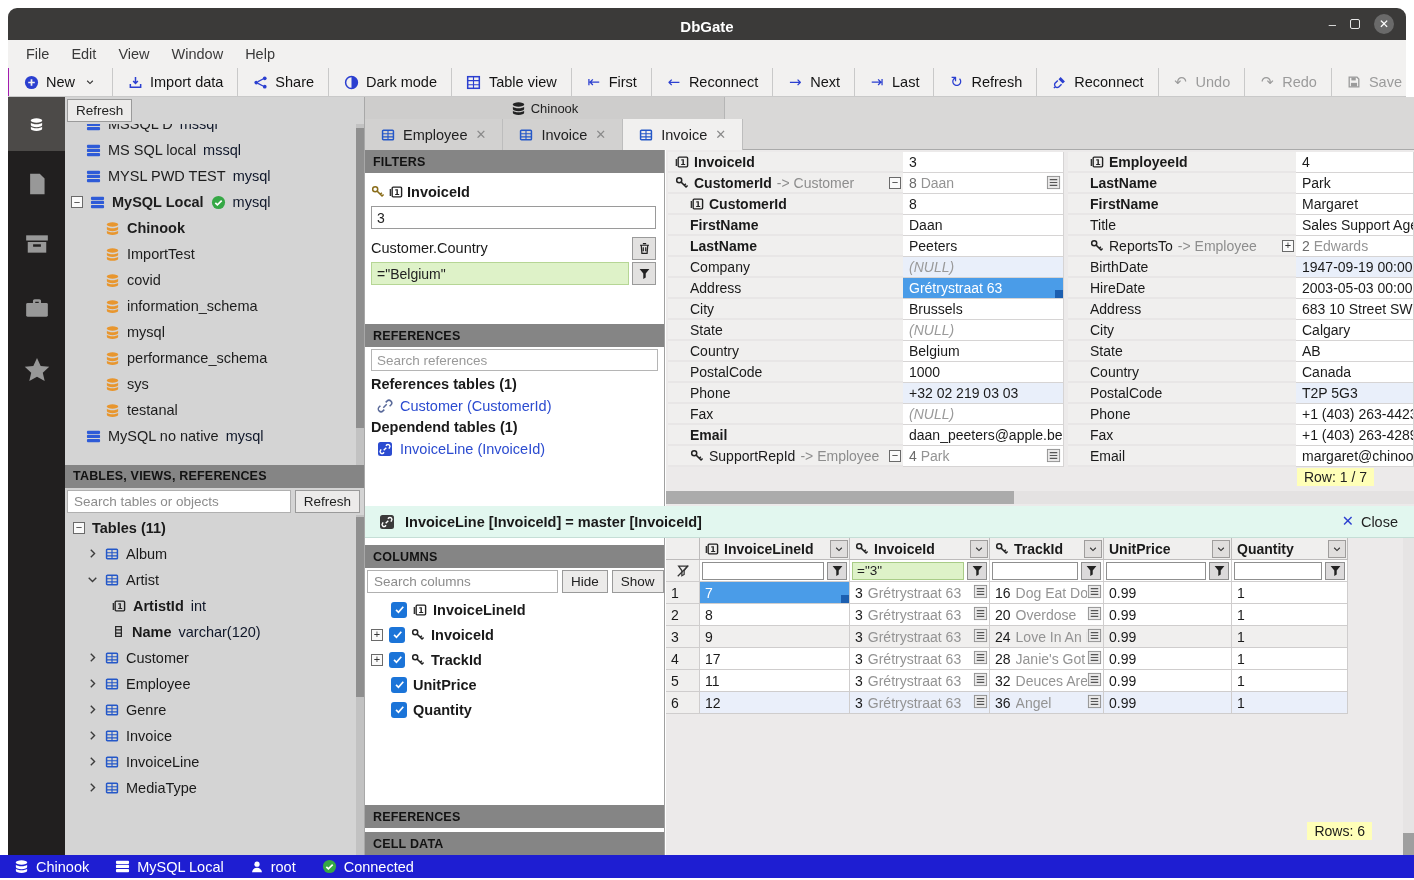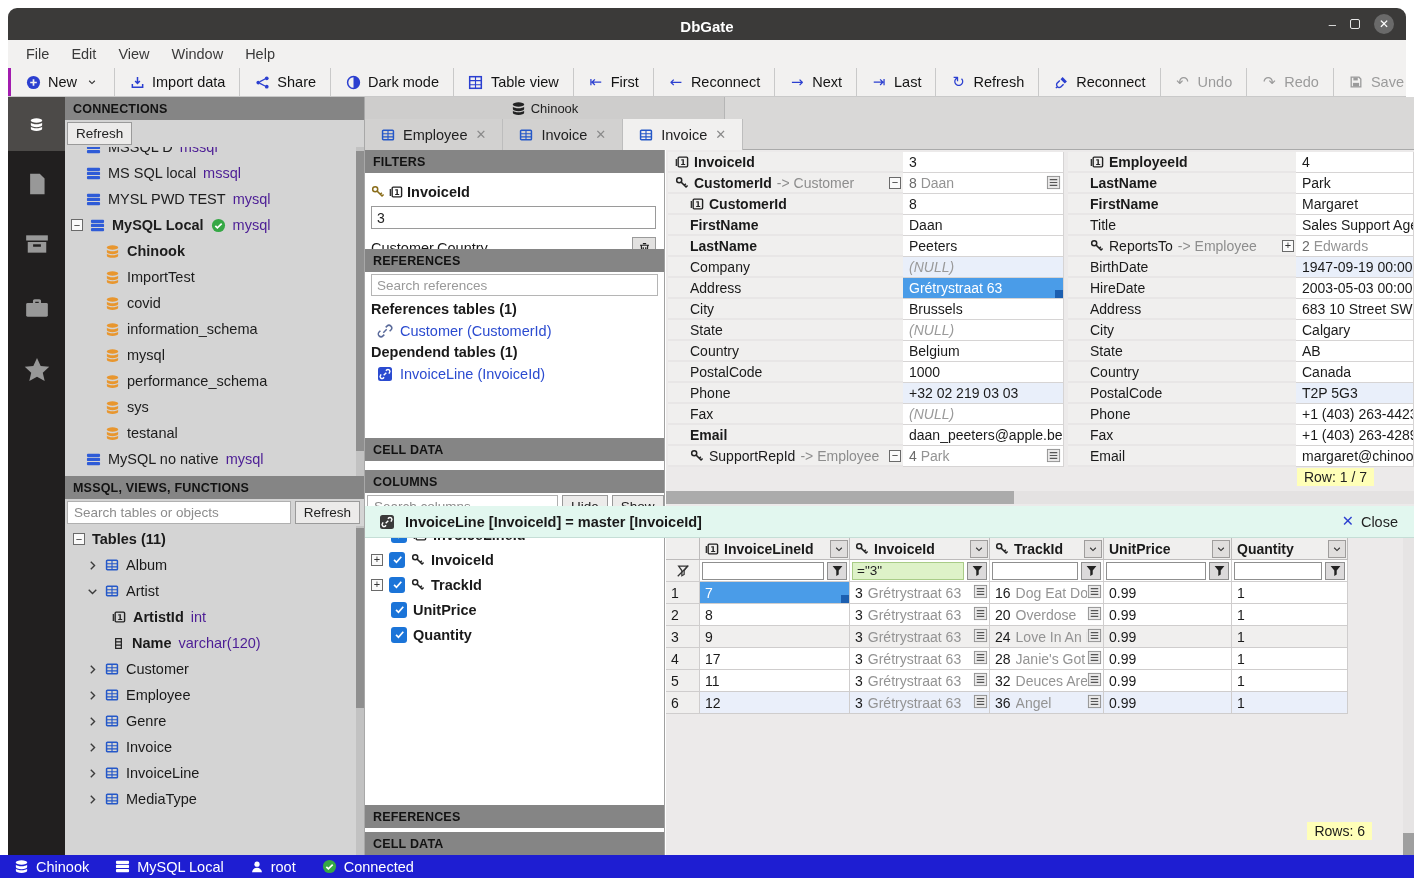--- a/index.html
+++ b/index.html
@@ -12,21 +12,21 @@
 #titlebar{position:absolute;left:8px;right:8px;top:8px;height:36px;background:#3b3a39;border-radius:9px 9px 0 0;display:flex;align-items:center;justify-content:center}
 #win-title{color:#fff;font-weight:bold;font-size:15px}
 #win-controls{position:absolute;right:12px;top:0;height:32px;display:flex;align-items:center;gap:14px}
 .wc{color:#e8e8e8;font-size:13px;display:flex;align-items:center;justify-content:center}
 .wc.close{width:20px;height:20px;border-radius:50%;background:#6a6a6a;color:#fff;font-size:12px}
 .wc.max{width:10px;height:10px;border:1.5px solid #e8e8e8;border-radius:2px}
 #menubar{position:absolute;left:8px;right:8px;top:40px;height:28px;background:#f2f1f0;display:flex;align-items:center;padding-left:8px;gap:2px}
 .mitem{padding:3px 10px;color:#3a3a3a;font-size:14.5px;background:none;border:none;font-family:inherit}
 #toolbar{position:absolute;left:8px;right:8px;top:68px;height:29px;background:#f2f1f0;display:flex;overflow:hidden;border-bottom:1px solid #c9c9c9}
 .tbtn{display:flex;align-items:center;gap:7px;padding:0 14px;background:none;border:none;border-right:1px solid #c9c9c9;font-family:inherit;font-size:14.5px;color:#141414;white-space:nowrap}
-.tbtn:first-child{border-left:3px solid #a21caf}
+.tbtn:first-child{border-left:1px solid #a21caf}
 .tbtn .ic{color:#2b3fd0;font-size:15px;width:16px}
 .tbtn.dis{color:#9b9b9b}
 .tbtn.dis .ic{color:#9b9b9b}
 
 #rail{position:absolute;left:8px;top:97px;width:57px;height:758px;background:#211f1f;display:flex;flex-direction:column;align-items:center}
 .ritem{width:57px;height:54px;display:flex;align-items:center;justify-content:center;color:#989898;margin-bottom:6px}
 .ritem.act{background:#4c4a48;color:#fff}
 .ritem:nth-child(4){margin-top:4px}
 .ritem:nth-child(5){margin-top:2px}
 
@@ -34,21 +34,21 @@
 .phead{height:23px;background:#858585;color:#121212;font-weight:bold;font-size:12.5px;display:flex;align-items:center;padding:0 8px;letter-spacing:.2px;flex:none}
 .srow{display:flex;flex:none;padding:2px 4px 2px 2px;gap:4px;background:#d4d4d4;align-items:center}
 .srow input{flex:1;height:23px;border:1px solid #b0b0b0;background:#fff;padding:0 6px;font-family:inherit;font-size:13.5px;color:#333}
 .srow input::placeholder{color:#8c8c8c}
 .sbtn{height:23px;padding:0 8px;background:#eceleb;background:#ecebea;border:1px solid #9a9a9a;font-family:inherit;font-size:13.5px;color:#222}
 .tlist{flex:1;overflow:hidden;position:relative}
 .trow{height:26px;display:flex;align-items:center;gap:7px;padding-left:21px;font-size:14.5px;white-space:nowrap}
 .trow .box{margin-left:-15px}
 .trow.db{padding-left:40px}
 .tname{color:#1d1d1d}
-.ttype{color:#4c1d95}
+.ttype{color:#0f172a}
 .clip1{margin-top:-13px}
 .box{width:12px;height:12px;border:1px solid #6a6a6a;background:#fafafa;display:inline-flex;align-items:center;justify-content:center;font-size:11px;line-height:1;color:#333;flex:none}
 .chev{color:#3c3c3c}
 .tbl-row{height:26px;display:flex;align-items:center;gap:7px;padding-left:22px;font-size:14.5px;white-space:nowrap}
 .tbl-col{padding-left:47px}
 .scrollv{position:absolute;right:0;top:0;width:8px;height:100%;background:#c2c2c2}
 .scrollv .thumb{position:absolute;left:0;width:8px;background:#8f8f8f}
 
 #topband{position:absolute;left:365px;right:0;top:97px;height:53px;background:#d9d8d7;border-bottom:1px solid #aaa}
 #tabgroup{position:absolute;left:0;top:0;width:360px;height:22px;background:#cecdcc;border-right:1px solid #b5b5b5;display:flex;align-items:center;justify-content:center;gap:5px;font-size:13px;color:#222}
@@ -64,21 +64,21 @@
 .fhead .grow1{flex:1}
 .finrow{display:flex;gap:3px;margin:1px 0 6px 0;align-items:center}
 .fin{flex:1;height:23px;border:1px solid #9a9a9a;padding:0 5px;font-family:inherit;font-size:14px;color:#222;background:#fff}
 .fin.green{background:#def2c8;border-color:#b6d695}
 .sqbtn{width:24px;height:23px;background:#e2e1e0;border:1px solid #9a9a9a;display:flex;align-items:center;justify-content:center;color:#222;flex:none}
 .refbody{background:#fff;padding:2px 6px 6px 6px;flex:1}
 .refsearch{width:100%;height:22px;border:1px solid #b5b5b5;padding:0 5px;font-family:inherit;font-size:13.5px;color:#333}
 .refsearch::placeholder{color:#999}
 .rgroup-title{font-weight:bold;font-size:14.5px;margin-top:5px}
 .rlink{display:flex;align-items:center;gap:7px;color:#2b4bd0;font-size:14.5px;margin:6px 0 4px 6px;text-decoration:none}
-#filters-wrap{height:99px;display:flex;flex-direction:column}
+#filters-wrap{height:174px;display:flex;flex-direction:column}
 #refs-wrap{height:189px;display:flex;flex-direction:column}
 #celldata-head1{flex:none}
 #colswrap{flex:1;display:flex;flex-direction:column;background:#fff;margin-top:5px}
 .colrow{display:flex;align-items:center;gap:6px;height:25px;padding-left:26px;font-size:14.5px}
 .colrow .box{margin-left:-20px}
 .cb{width:16px;height:16px;border-radius:3px;background:#1b74d8;display:inline-flex;align-items:center;justify-content:center;flex:none}
 #mid-bottom{flex:none}
 .gapline{height:4px;background:#fff}
 
 #formarea{position:absolute;left:666px;top:150px;width:748px;height:356px;background:#eceaea;overflow:hidden}
@@ -293,21 +293,20 @@
     <div class="ritem">
       <span class="ic">
         <svg width="28" height="28" viewBox="0 0 16 16" fill="currentColor">
           <path d="M8 1.2l2.1 4.5 4.9.5-3.7 3.3 1.1 4.8L8 11.8l-4.4 2.5 1.1-4.8L1 6.2l4.9-.5z"></path>
         </svg>
       </span>
     </div>
   </div>
 
 <div id="leftcol">
-  <div class="phead">CONNECTIONS</div>
   <div class="srow">
     <button class="sbtn">Refresh</button>
   </div>
   <div class="tlist" id="connlist">
     <div id="connrows">
         <div class="trow clip1">
           <span class="ic" style="color:#2e5bd7">
             <svg width="15" height="15" viewBox="0 0 16 16" fill="currentColor">
               <rect x="1" y="1.8" width="14" height="3.5" rx="1"></rect>
               <rect x="1" y="6.2" width="14" height="3.5" rx="1"></rect>
@@ -447,21 +446,21 @@
           </span>
           <span class="tname">MySQL no native</span>
           <span class="ttype">mysql</span>
         </div>
         <div class="trow"></div>
       </div>
     <div class="scrollv">
         <div class="thumb" style="top:4px;height:300px"></div>
       </div>
   </div>
-  <div class="phead">MSSQL, VIEWS, FUNCTIONS</div>
+  <div class="phead">TABLES, VIEWS, REFERENCES</div>
   <div class="srow">
     <input placeholder="Search tables or objects" style="">
     <button class="sbtn">Refresh</button>
   </div>
   <div class="tlist" id="tablelist">
     <div id="tablerows">
         <div class="tbl-row" style="padding-left:8px">
           <span class="box">−</span>
           <span class="b">Tables (11)</span>
         </div>

